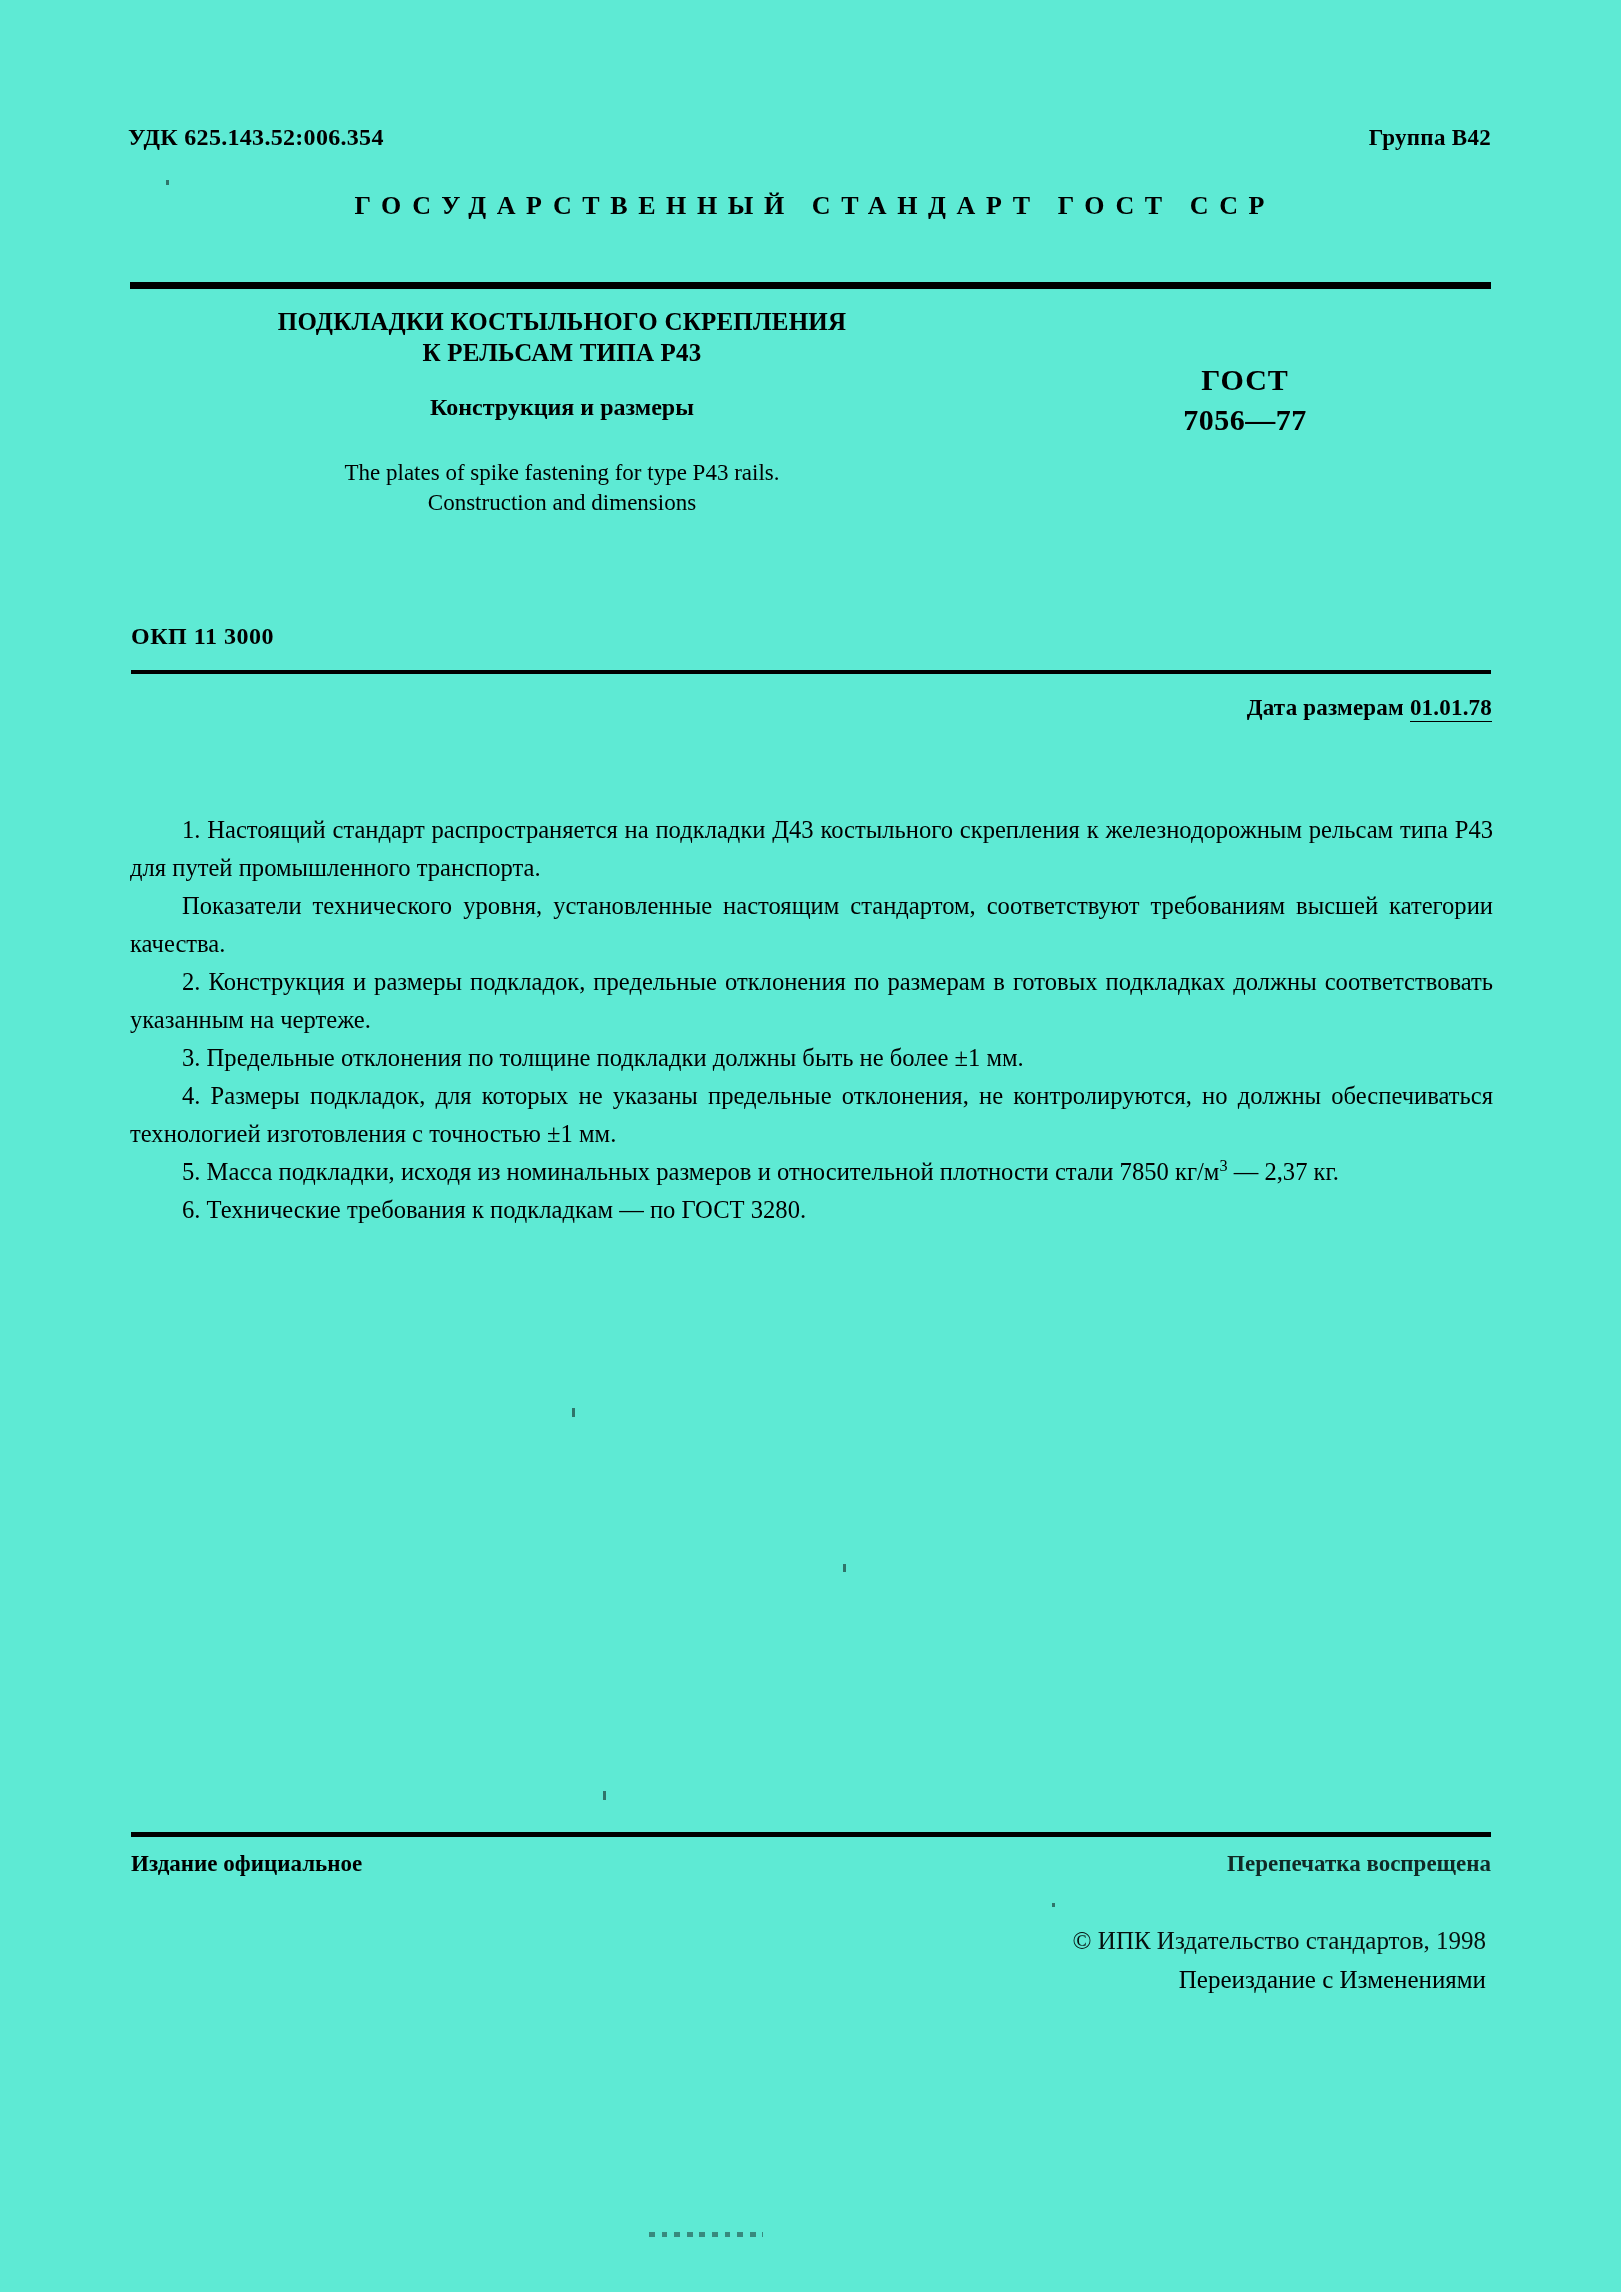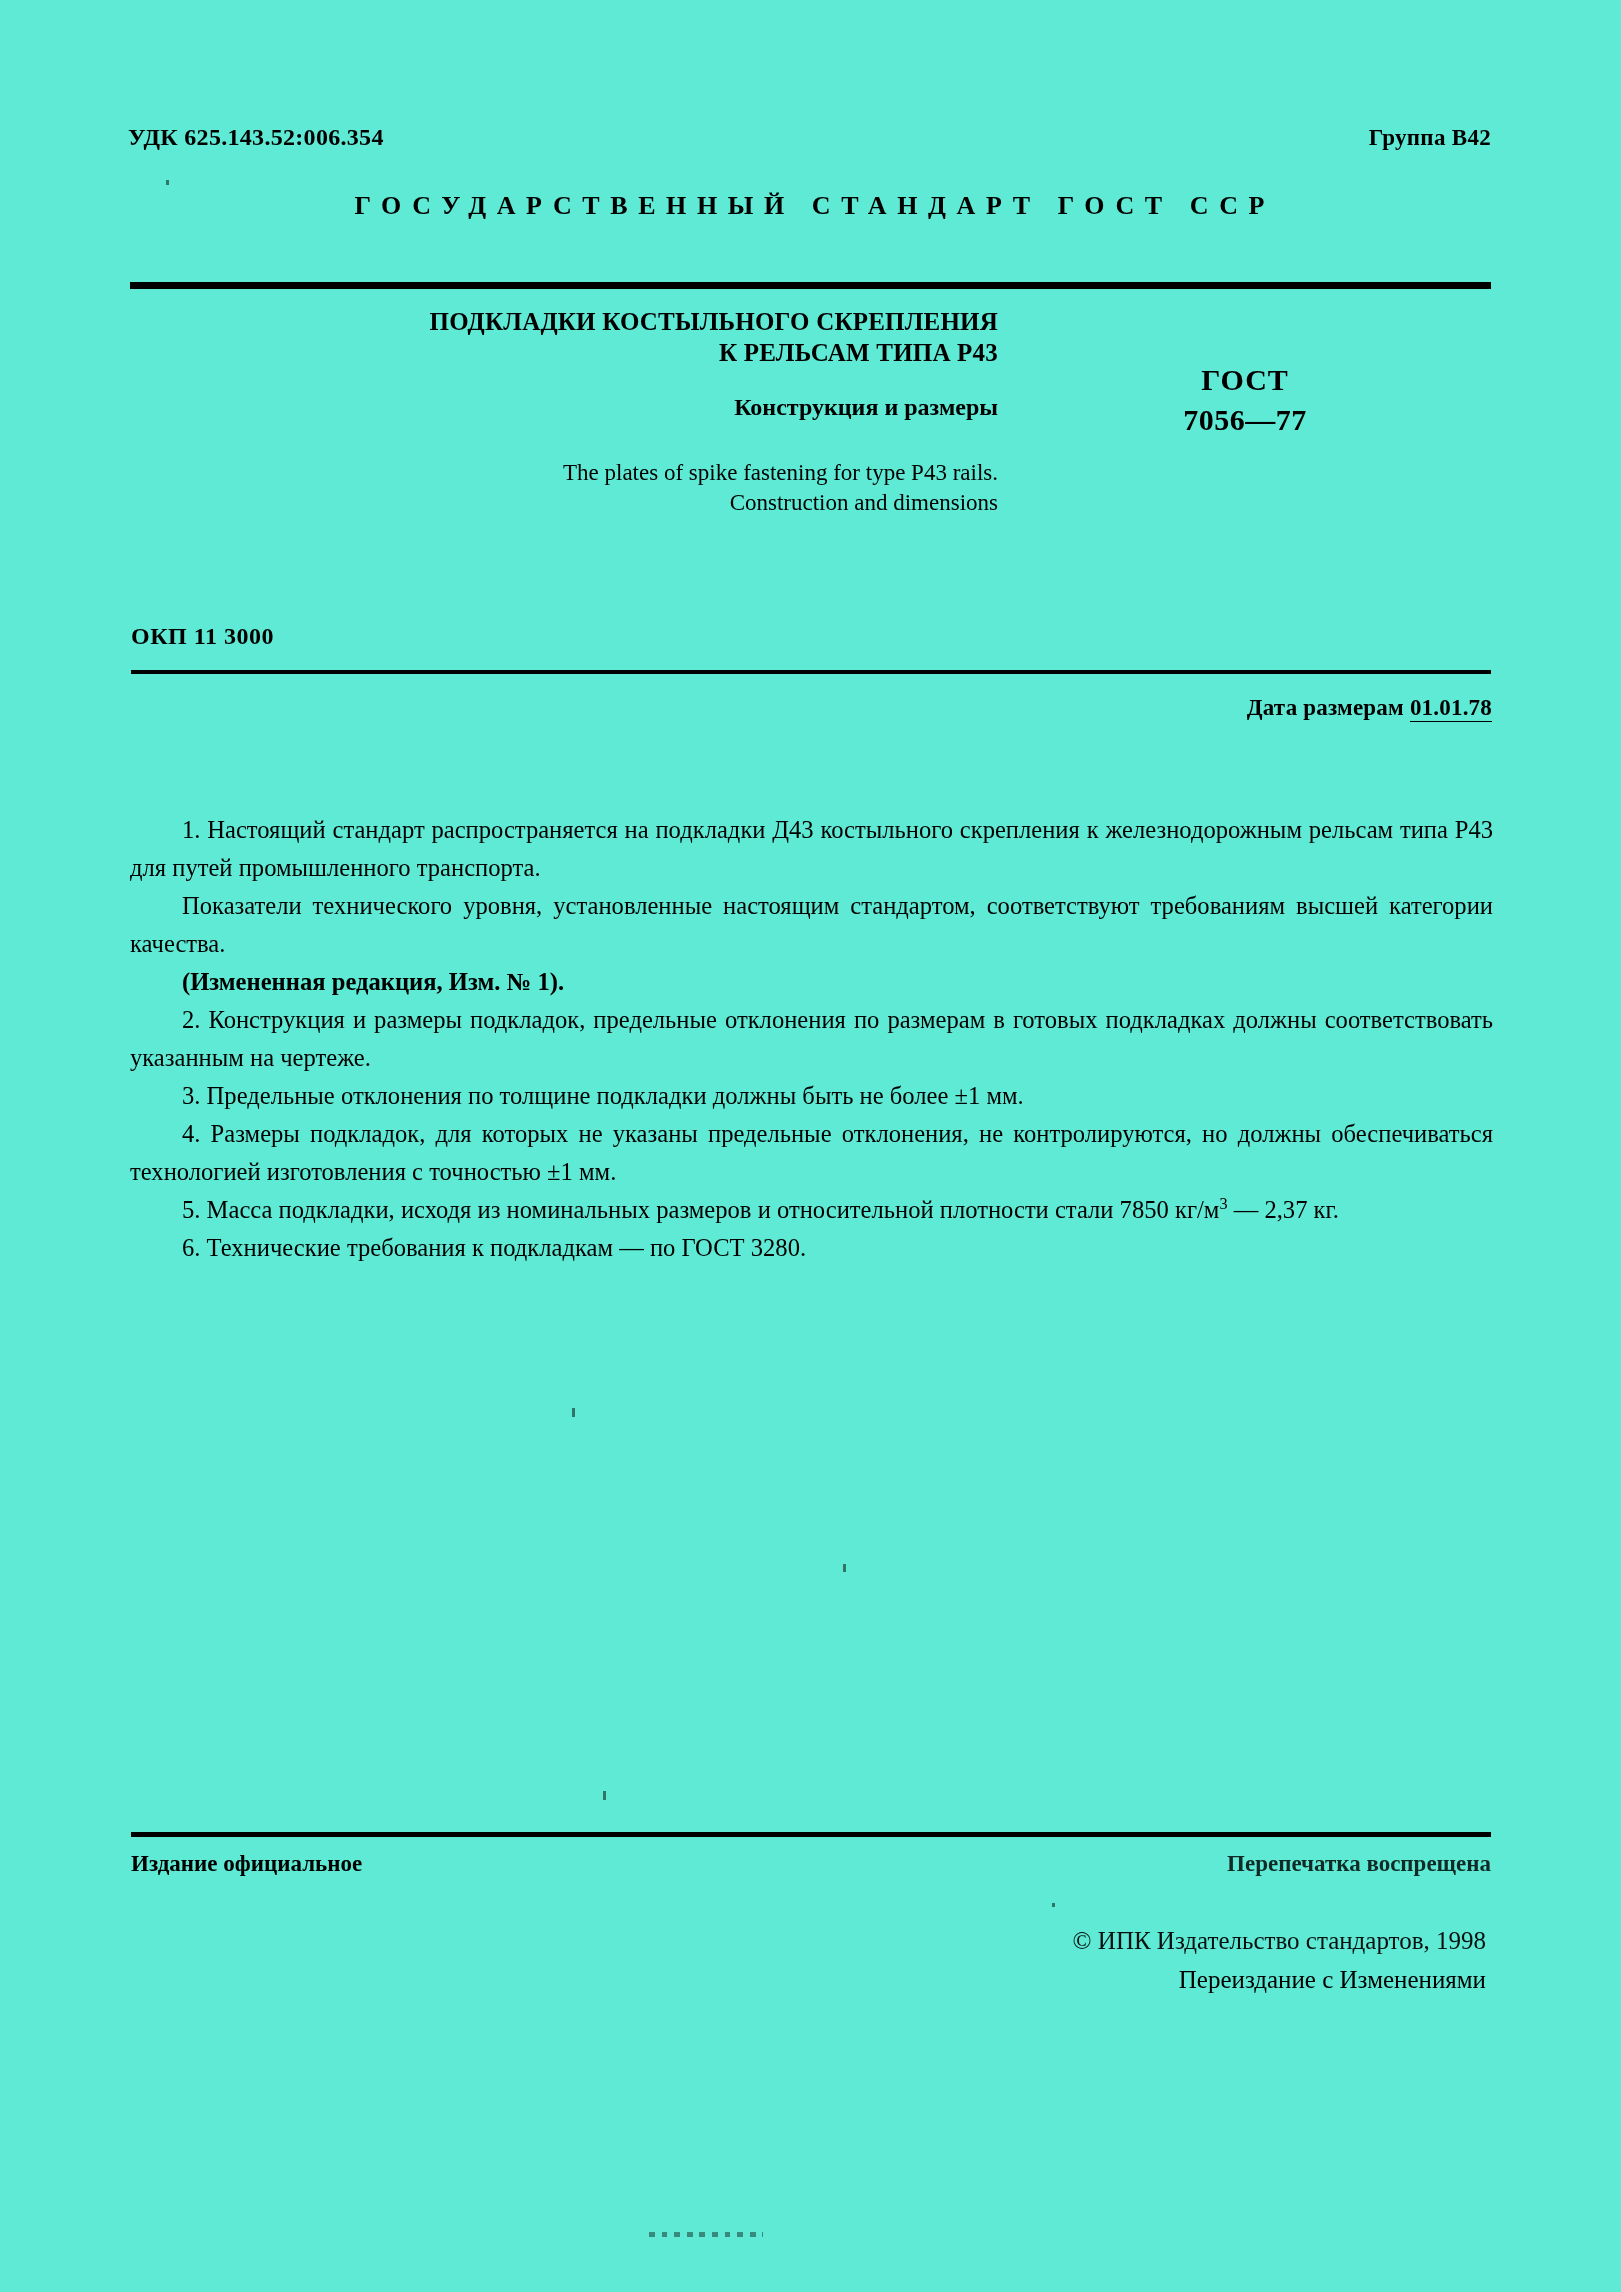--- a/index.html
+++ b/index.html
@@ -61,24 +61,24 @@
     left: 130px;
     top: 282px;
     width: 1361px;
     height: 6.8px;
     background: #000;
   }
 
   
   .title-block {
     position: absolute;
-    left: 148px;
+    left: 137px;
     top: 307px;
     width: 850px;
-    text-align: right;
+    text-align: center;
     font-family: Liberation Serif, serif;
   }
   .title-ru {
     font-size: 25px;
     font-weight: bold;
     line-height: 1.22;
     letter-spacing: 0.2px;
   }
   .subtitle-ru {
     margin-top: 26px;
@@ -237,21 +237,20 @@
   <div class="rule-mid"></div>
 
   <div class="date-line">
     <span>Дата размерам</span>
     <span class="date-val">01.01.78</span>
   </div>
 
   <div class="body">
     <p>1. Настоящий стандарт распространяется на подкладки Д43 костыльного скрепления к железнодорожным рельсам типа Р43 для путей промышленного транспорта.</p>
     <p>Показатели технического уровня, установленные настоящим стандартом, соответствуют требованиям высшей категории качества.</p>
-    <p class="b">(Измененная редакция, Изм. № 1).</p>
     <p>2. Конструкция и размеры подкладок, предельные отклонения по размерам в готовых подкладках должны соответствовать указанным на чертеже.</p>
     <p>3. Предельные отклонения по толщине подкладки должны быть не более ±1 мм.</p>
     <p>4. Размеры подкладок, для которых не указаны предельные отклонения, не контролируются, но должны обеспечиваться технологией изготовления с точностью ±1 мм.</p>
     <p><span>5. Масса подкладки, исходя из номинальных размеров и относительной плотности стали 7850 кг/м</span><sup>3</sup><span> — 2,37 кг.</span></p>
     <p>6. Технические требования к подкладкам — по ГОСТ 3280.</p>
   </div>
 
   <div class="rule-foot"></div>
   <div class="foot-row">
     <span class="foot-left">Издание официальное</span>

